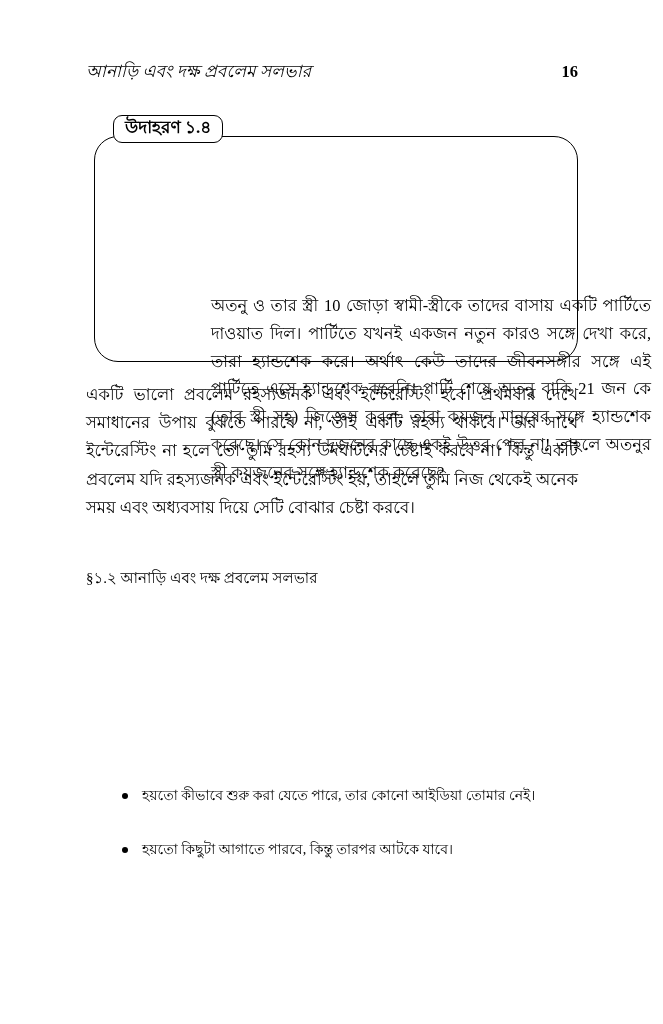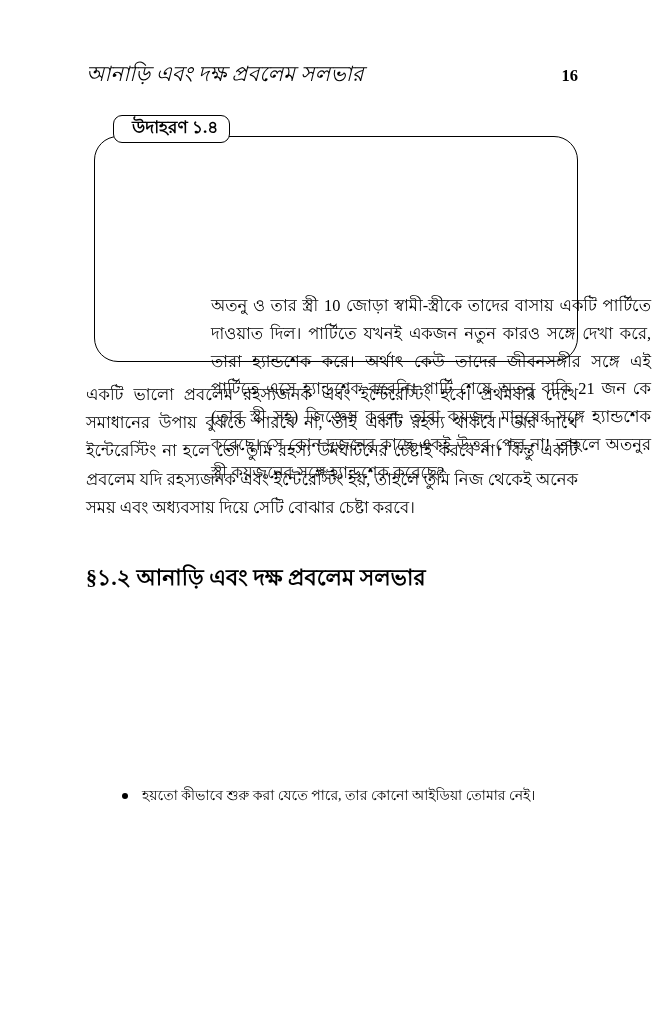--- a/index.html
+++ b/index.html
@@ -30,21 +30,21 @@
     left: 86px;
     top: 58px;
     width: 492px;
     height: 26px;
     display: flex;
     align-items: baseline;
     justify-content: space-between;
   }
   .running-head-title {
     font-style: italic;
-    font-size: 21px;
+    font-size: 17px;
     letter-spacing: 0.1px;
     white-space: nowrap;
   }
   .running-head-folio {
     font-weight: bold;
     font-size: 16.5px;
     white-space: nowrap;
   }
 
   
@@ -56,21 +56,21 @@
     height: 226px;
     box-sizing: border-box;
     border: 1.6px solid #000000;
     border-radius: 24px;
     background: #ffffff;
   }
   .example-label {
     position: absolute;
     left: 113px;
     top: 115px;
-    padding: 2px 11px 4px 18px;
+    padding: 2px 11px 4px 11px;
     box-sizing: border-box;
     border: 1.6px solid #000000;
     border-radius: 9px;
     background: #ffffff;
     font-weight: bold;
     font-size: 17px;
     line-height: 1.15;
     white-space: nowrap;
     z-index: 3;
   }
@@ -98,22 +98,22 @@
   }
   .para-intro { top: 381px; }
   .para-purpose { top: 628px; }
 
   
   .section-heading {
     position: absolute;
     left: 86px;
     top: 565px;
     width: 492px;
-    font-weight: bold;
-    font-size: 22px;
+    font-weight: normal;
+    font-size: 15px;
     line-height: 26px;
     white-space: nowrap;
   }
 
   
   .bullet-list {
     position: absolute;
     left: 120px;
     top: 782px;
     width: 458px;
@@ -157,15 +157,19 @@
   <div class="body-para para-intro">একটি ভালো প্রবলেম রহস্যজনক এবং ইন্টেরেস্টিং হবে। প্রথমবার দেখে সমাধানের উপায় বুঝতে পারবে না, তাই একটি রহস্য থাকবে। তার সাথে ইন্টেরেস্টিং না হলে তো তুমি রহস্য উদঘাটনের চেষ্টাই করবে না। কিন্তু একটি প্রবলেম যদি রহস্যজনক এবং ইন্টেরেস্টিং হয়, তাহলে তুমি নিজ থেকেই অনেক সময় এবং অধ্যবসায় দিয়ে সেটি বোঝার চেষ্টা করবে।</div>
 
   <div class="section-heading">§১.২ আনাড়ি এবং দক্ষ প্রবলেম সলভার</div>
 
 
   <div class="bullet-list">
     <div class="bullet-item">
       <span class="bullet-dot"></span>
       <span class="bullet-text">হয়তো কীভাবে শুরু করা যেতে পারে, তার কোনো আইডিয়া তোমার নেই।</span>
     </div>
+    <div class="bullet-item">
+      <span class="bullet-dot"></span>
+      <span class="bullet-text">হয়তো কিছুটা আগাতে পারবে, কিন্তু তারপর আটকে যাবে।</span>
+    </div>
   </div>
 
 </div>
 
 </body></html>

